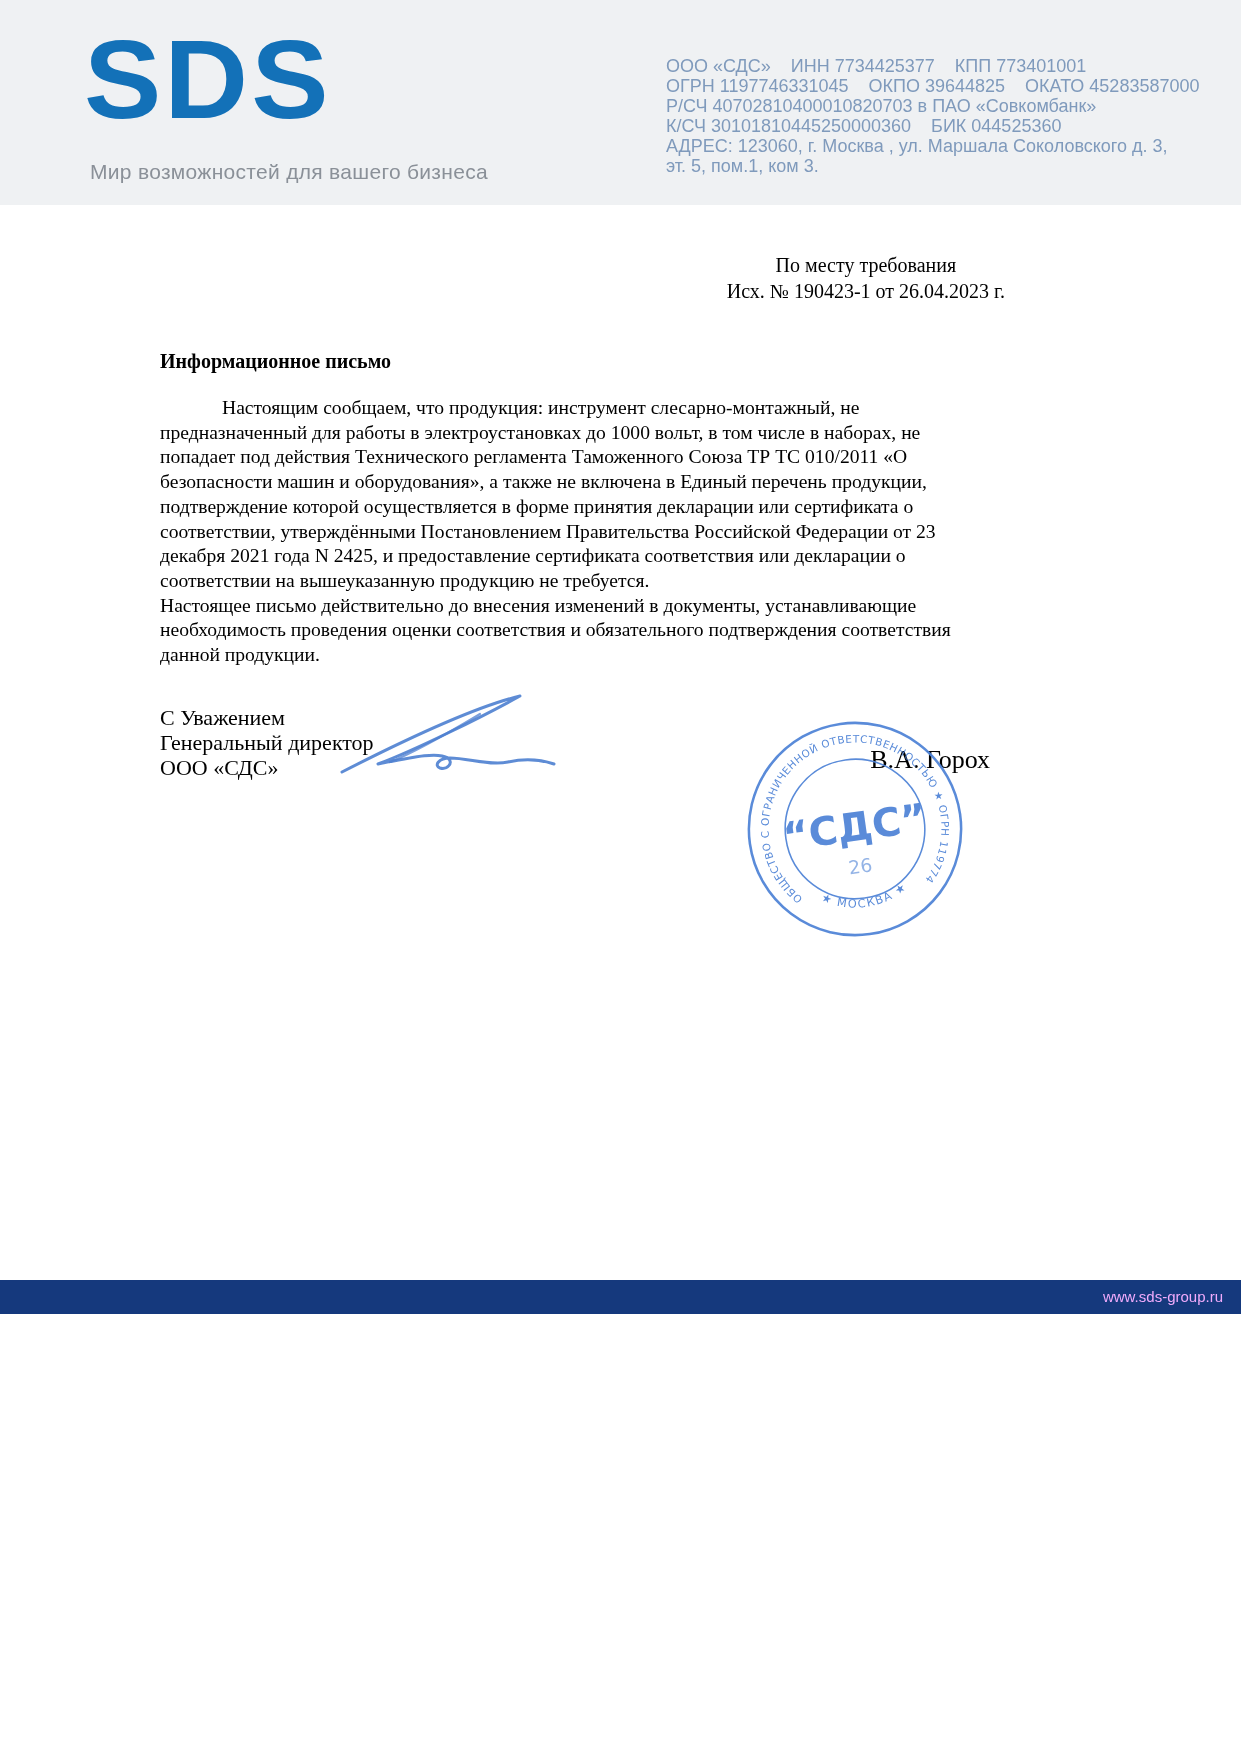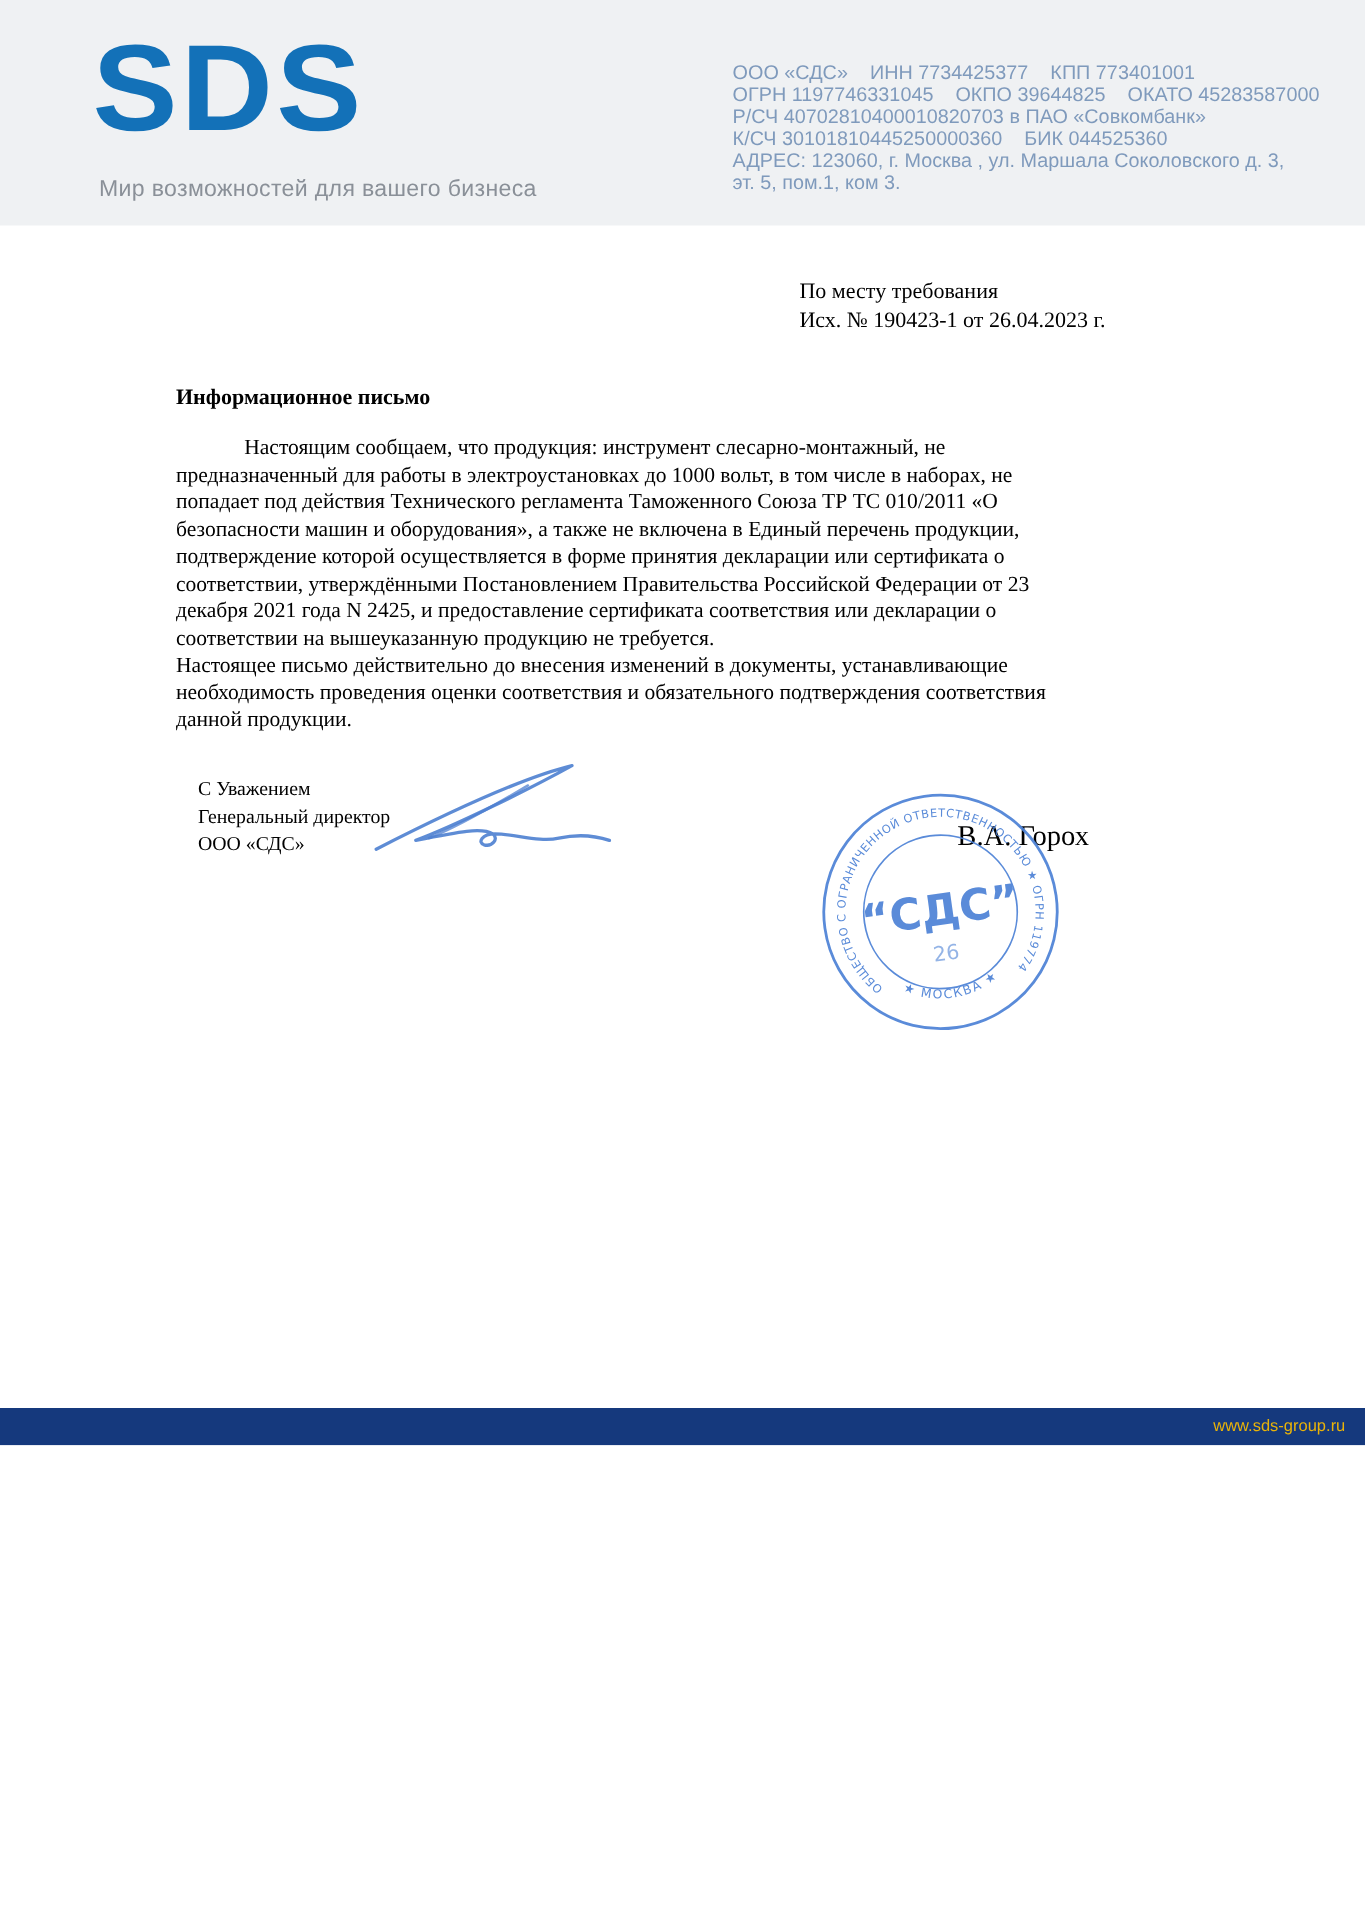--- a/index.html
+++ b/index.html
@@ -28,56 +28,56 @@
   }
   .details {
     position:absolute; left:666px; top:56px;
     font-size:18px; line-height:20px; color:#7f9abc;
   }
   .details .dline { white-space:pre-wrap; }
 
   
   .recipient {
     position:absolute; top:252px; right:236px;
-    text-align:left; font-size:20px; line-height:26px;
+    text-align:center; font-size:20px; line-height:26px;
   }
   .title {
     position:absolute; top:350px; left:160px; width:832px;
     font-size:20px; font-weight:bold;
   }
   .bodytext {
     position:absolute; top:396px; left:160px; width:835px;
     font-size:19.6px; line-height:24.7px; text-align:left;
   }
   .bodytext p.first { text-indent:62px; }
 
   .closing {
     position:absolute; top:705px; left:160px;
-    font-size:18px; line-height:25px;margin-left:20px;
+    font-size:22px; line-height:25px;
   }
   .signer {
     position:absolute; top:745px; right:251px;
     font-size:26px;
   }
 
   
   .signature {
     position:absolute; left:330px; top:688px; width:240px; height:108px;
     z-index:3;
   }
   .stamp {
     position:absolute; left:742px; top:716px; width:226px; height:226px;
     transform:rotate(-8deg); opacity:.92; z-index:2;
   }
   .stamp text { font-family:"DejaVu Sans", sans-serif; }
 
   
   .footer {
     position:absolute; left:0; bottom:0; width:1241px; height:34px;
-    background:#15397d; color:#eab308;
+    background:#15397d; color:#f0abfc;
     font-family:"Liberation Sans", sans-serif; font-size:15px;
     line-height:34px; text-align:right; padding-right:18px;
   }
 </style>
 </head>
 <body>
 
 <div class="page">
 
   <header class="letterhead">

